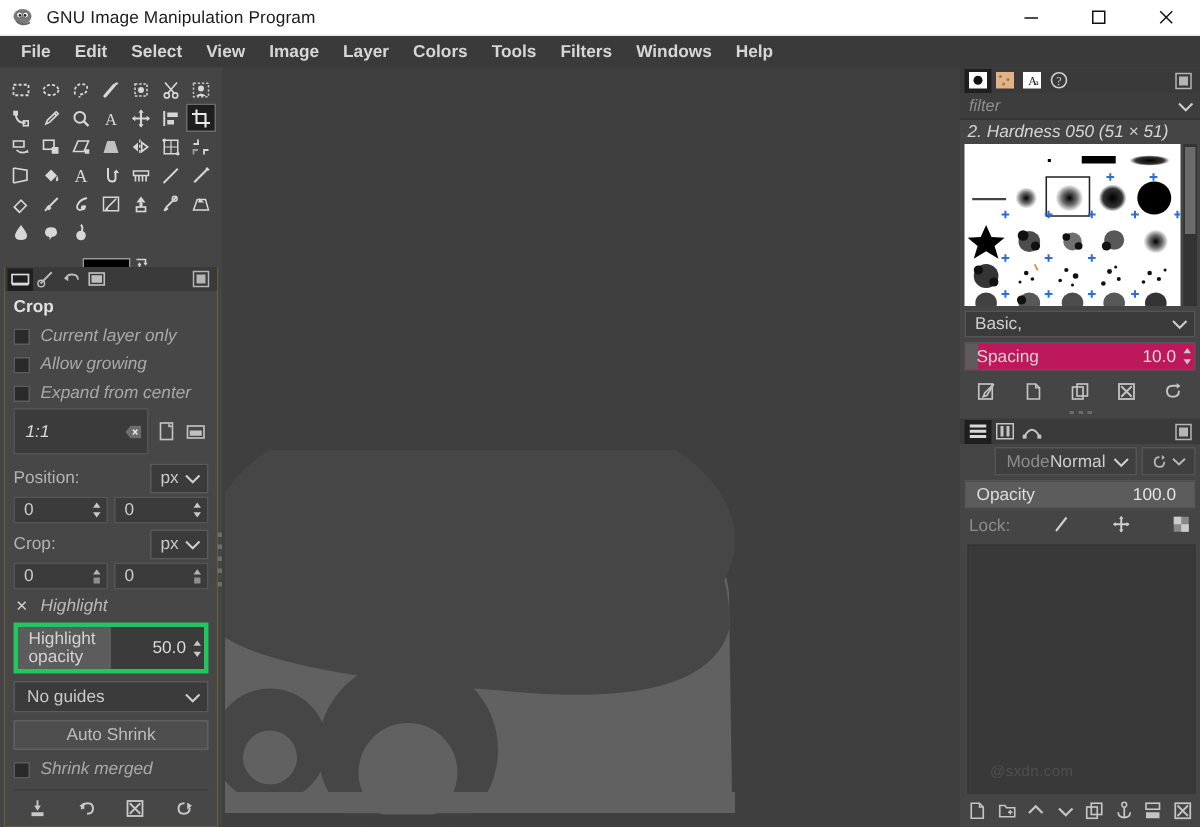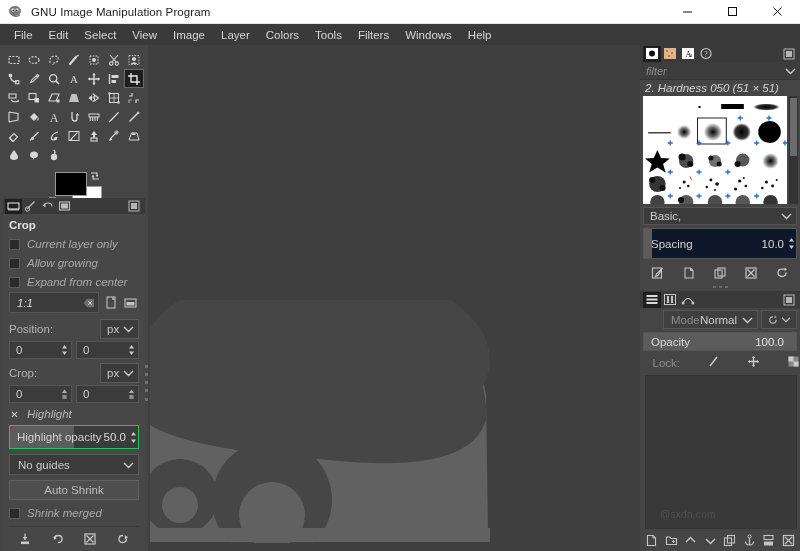--- a/index.html
+++ b/index.html
@@ -21,21 +21,21 @@
   .tb-title{font-size:11.5px;color:#1b1b1b;letter-spacing:.1px;}
   .tb-spacer{flex:1;}
   .wbtn{width:45px;height:23px;display:flex;align-items:center;justify-content:center;color:#111;font-size:11px;}
   .wbtn svg{display:block;}
 
   
   .menubar{
     height:22px;background:#3a3a3a;display:flex;align-items:center;
     padding-left:6px;border-bottom:1px solid #2f2f2f;
   }
-  .menuitem{padding:2px 8px;color:#d6d6d6;font-size:11.5px;}
+  .menuitem{padding:2px 8px;color:#d6d6d6;font-size:11.5px;font-weight:bold;}
 
   
   .main{position:absolute;top:45px;left:0;width:800px;height:506px;display:flex;background:#454545;}
 
   
   .leftdock{width:148px;background:#454545;display:flex;flex-direction:column;flex:0 0 auto;}
 
   .toolbox{padding:5px 0 0 4px;}
   .toolrow{display:flex;}
   .toolcell{width:20px;height:19px;display:flex;align-items:center;justify-content:center;margin:0 0 0 0;}
@@ -72,21 +72,21 @@
   }
   .combo .cgrow{flex:1;}
   .combo .cright{margin-right:6px;color:#cfcfcf;}
 
   .fixedrow{display:flex;align-items:center;margin:2px 0 4px 0;}
   .fixedrow .chkbox{margin-right:7px;}
   .fixedrow .combo{flex:1;}
 
   .ratiorow{display:flex;align-items:center;margin-bottom:6px;}
   .ratiofield{
-    flex:1;height:21px;background:#3b3b3b;border:1px solid #555;box-sizing:border-box;
+    flex:1;height:31px;background:#3b3b3b;border:1px solid #555;box-sizing:border-box;
     display:flex;align-items:center;padding:0 3px 0 7px;font-style:italic;color:#d9d9d9;font-size:11.5px;
   }
   .ratiofield .rgrow{flex:1;}
   .sqbtn{width:17px;height:19px;display:flex;align-items:center;justify-content:center;margin-left:3px;}
 
   .lblrow{display:flex;align-items:center;margin:4px 0 2px 0;}
   .lblrow .lbl{flex:1;color:#b3b3b3;font-size:11.5px;}
   .unitcombo{
     width:39px;height:20px;background:#3b3b3b;border:1px solid #5a5a5a;box-sizing:border-box;
     display:flex;align-items:center;padding-left:6px;color:#c9c9c9;font-size:11.5px;
@@ -95,21 +95,21 @@
 
   .spinrow{display:flex;gap:4px;margin-bottom:2px;}
   .spin{
     flex:1;height:18px;background:#3b3b3b;border:1px solid #555;box-sizing:border-box;
     display:flex;align-items:center;padding:0 2px 0 6px;color:#cdcdcd;font-size:11.5px;
   }
   .spin .sgrow{flex:1;}
   .arrows{display:flex;flex-direction:column;align-items:center;justify-content:center;width:9px;}
 
   .sliderrow{
-    height:24px;background:#3b3b3b;border:1px solid #22c55e;box-sizing:border-box;
+    height:34px;background:#3b3b3b;border:3px solid #22c55e;box-sizing:border-box;
     display:flex;align-items:center;position:relative;margin:2px 0 5px 0;overflow:hidden;justify-content:space-between;
   }
   .slider-fill{position:absolute;left:0;top:0;bottom:0;background:#5c5c5c;}
   .slider-lbl{position:relative;z-index:2;padding-left:7px;color:#d2d2d2;font-size:11.5px;}
   .slider-val{position:relative;z-index:2;margin-left:auto;padding-right:3px;color:#dcdcdc;font-size:11.5px;}
 
   .btn-wide{
     height:20px;background:#4e4e4e;border:1px solid #606060;box-sizing:border-box;
     display:flex;align-items:center;justify-content:center;color:#bdbdbd;font-size:11.5px;margin:5px 0 4px 0;
   }
@@ -145,21 +145,21 @@
   .bscroll{width:9px;background:#333;margin-left:2px;position:relative;}
   .bscroll i{position:absolute;left:1px;top:2px;width:7px;height:58px;background:#6b6b6b;}
 
   .rowcombo{
     height:18px;background:#3b3b3b;border:1px solid #555;box-sizing:border-box;margin:3px 3px 0 3px;
     display:flex;align-items:center;padding:0 4px 0 6px;color:#cfcfcf;font-size:11.5px;
   }
   .rowcombo .rgrow{flex:1;}
 
   .spacingrow{
-    height:31px;background:#0f172a;border:1px solid #555;box-sizing:border-box;margin:3px 3px 0 3px;
+    height:19px;background:#be185d;border:1px solid #555;box-sizing:border-box;margin:3px 3px 0 3px;
     display:flex;align-items:center;position:relative;overflow:hidden;
   }
   .spacingrow .fill{position:absolute;left:0;top:0;bottom:0;width:4px;background:#5c5c5c;}
   .spacingrow .lbl{position:relative;z-index:2;padding-left:7px;color:#d2d2d2;font-size:11.5px;}
   .spacingrow .val{position:relative;z-index:2;margin-left:auto;padding-right:3px;color:#dcdcdc;font-size:11.5px;}
 
   .iconrow{display:flex;align-items:center;justify-content:space-around;height:21px;margin:3px 2px 0 2px;}
   .iconrow .ic{width:20px;height:18px;display:flex;align-items:center;justify-content:center;}
 
   .dotsep{height:8px;display:flex;align-items:center;justify-content:center;gap:3px;}
@@ -178,21 +178,21 @@
   }
 
   .opacityrow{
     height:19px;background:#3b3b3b;border:1px solid #555;box-sizing:border-box;margin:3px 3px 0 3px;
     display:flex;align-items:center;position:relative;overflow:hidden;
   }
   .opacityrow .fill{position:absolute;left:0;top:0;bottom:0;background:#5c5c5c;}
   .opacityrow .lbl{position:relative;z-index:2;padding-left:7px;color:#dcdcdc;font-size:11.5px;}
   .opacityrow .val{position:relative;z-index:2;margin-left:auto;padding-right:3px;color:#e4e4e4;font-size:11.5px;}
 
-  .lockrow{display:flex;align-items:center;height:19px;padding-left:6px;gap:27px;margin-top:2px;justify-content:flex-end;}
+  .lockrow{display:flex;align-items:center;height:19px;padding-left:6px;gap:27px;margin-top:2px;}
   .lockrow .lk{color:#8d8d8d;font-size:11.5px;}
 
   .layerlist{flex:1;background:#393939;margin:3px 3px 0 5px;border:1px solid #353535;box-sizing:border-box;position:relative;}
   .watermark{position:absolute;left:14px;bottom:8px;color:#4f4f4f;font-size:10px;letter-spacing:.3px;}
 
   .layerbtns{display:flex;align-items:center;justify-content:space-around;height:22px;margin:0 2px;}
   .layerbtns .lb{width:18px;height:18px;display:flex;align-items:center;justify-content:center;}
 
   svg{pointer-events:none;}
 </style>

